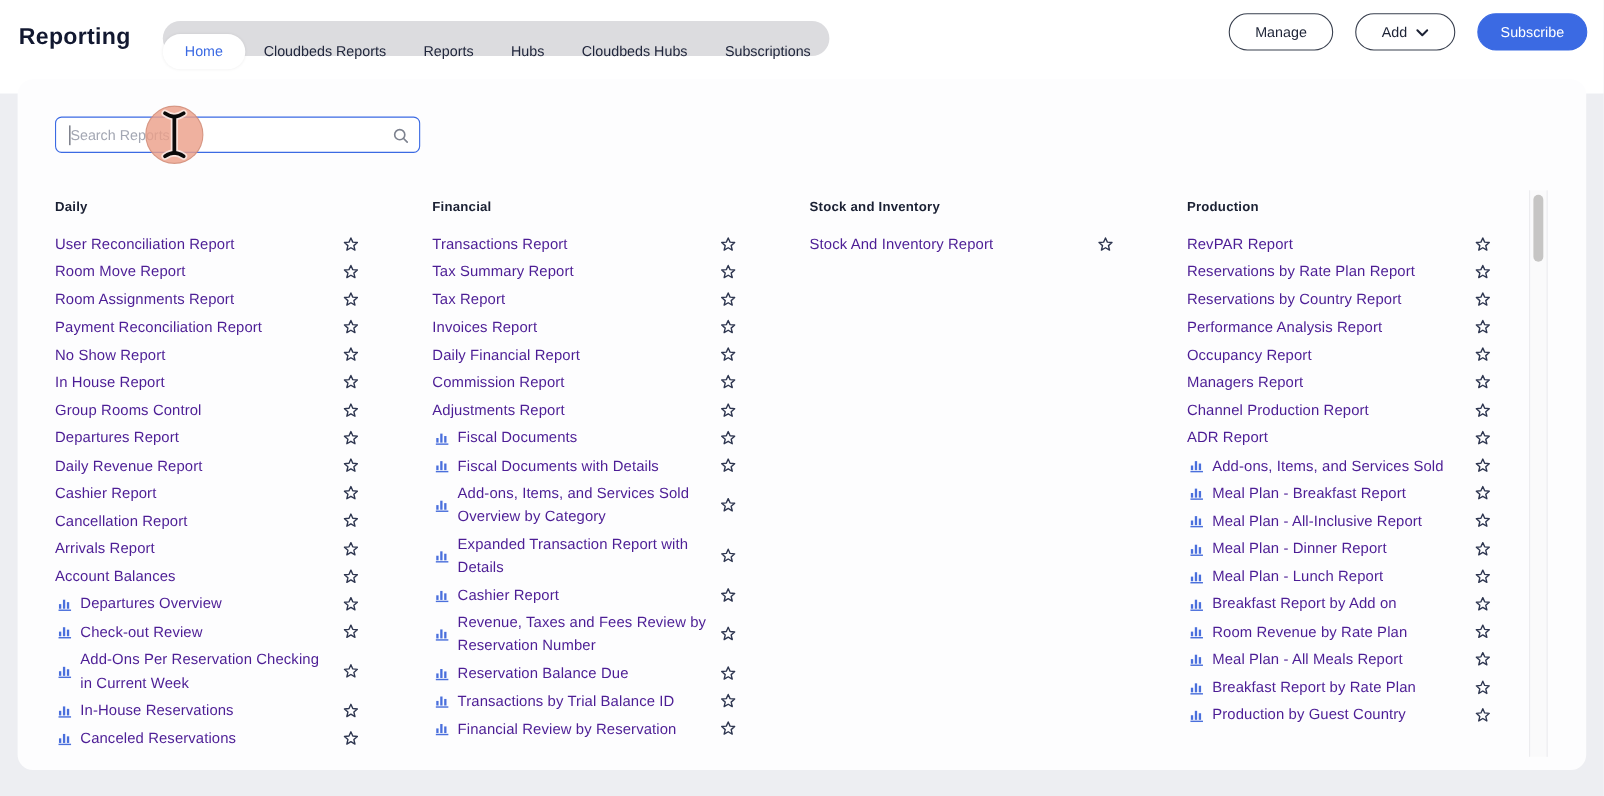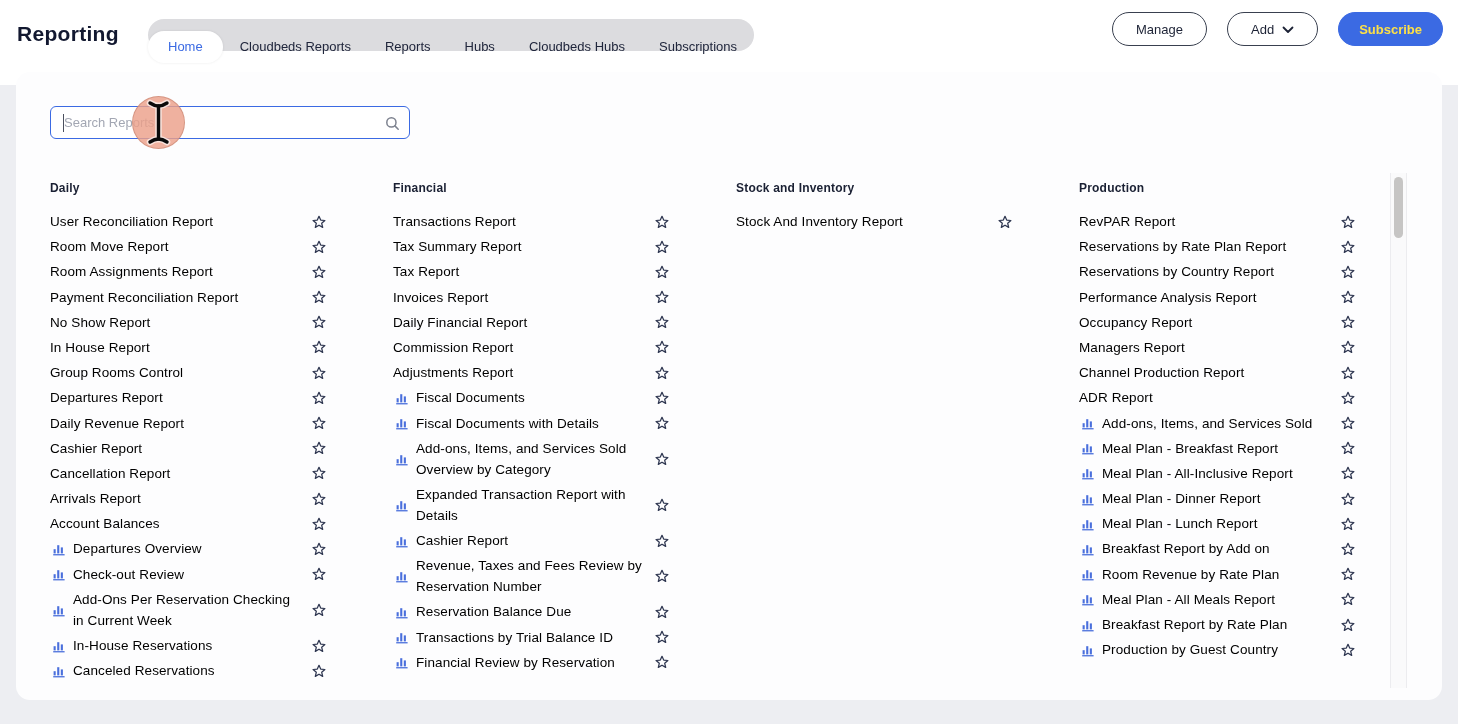--- a/index.html
+++ b/index.html
@@ -30,29 +30,29 @@
     border-radius: 16px; cursor: pointer; white-space: nowrap; margin-top: 24px;
   }
   .tab.active { background: #ffffff; color: #3b6ae3; padding: 0 20px; box-shadow: 0 0 3px rgba(0,0,0,.08); }
   .actions { position: absolute; right: 15px; top: 12px; display: flex; gap: 20px; }
   .btn {
     height: 34px; border-radius: 17px; border: 1px solid #39404f;
     background: #ffffff; font-size: 13px; font-weight: 500; color: #1c2235;
     padding: 0 23px; display: flex; align-items: center; gap: 8px;
     font-family: inherit; cursor: pointer;
   }
-  .btn.primary { background: #3b6ae3; border-color: #3b6ae3; color: #fde047; padding: 0 20px; font-weight: bold; }
+  .btn.primary { background: #3b6ae3; border-color: #3b6ae3; color: #ffffff; padding: 0 20px; }
   .chev { display: flex; margin-top: 1px; }
   
   .card {
     position: absolute; left: 16px; top: 72px; width: 1426px; height: 628px;
     background: #fdfdfe; border-radius: 14px;
   }
   .search {
-    position: absolute; left: 34px; top: 34px; width: 360px; height: 33px;
+    position: absolute; left: 34px; top: 34px; width: 332px; height: 33px;
     border: 1.5px solid #3b6ae3; border-radius: 6px; background: #ffffff;
   }
   .search input {
     position: absolute; inset: 0; width: 100%; height: 100%;
     border: 0; outline: 0; background: transparent;
     padding: 0 34px 0 13px; font-size: 13px; color: #20263c; font-family: inherit;
   }
   .search input::placeholder { color: #a3a7b3; }
   .search .caret { position: absolute; left: 12px; top: 7px; width: 1px; height: 18px; background: #4a4f5e; }
   .search .mag { position: absolute; right: 9px; top: 9px; display: flex; }
@@ -62,21 +62,21 @@
     overflow: hidden; padding: 4px 0 0 34px;
   }
   .columns { display: grid; grid-template-columns: repeat(4, 276px); column-gap: 67px; align-items: start; }
   .col-title {
     font-size: 12px; font-weight: 700; color: #1a2033;
     letter-spacing: .2px; line-height: 22px; margin-bottom: 12px;
   }
   .row { display: flex; align-items: center; margin-bottom: 4.2px; min-height: 21px; }
   .row .cicon { flex: none; width: 14px; display: flex; margin: 0 7px 0 2px; }
   .link {
-    font-size: 13.5px; color: #000000; line-height: 21px; letter-spacing: .1px;
+    font-size: 13.5px; color: #4c1d95; line-height: 21px; letter-spacing: .1px;
     cursor: pointer; padding-right: 6px;
   }
   .star { margin-left: auto; flex: none; display: flex; cursor: pointer; padding-left: 6px; }
   
   .sb-track {
     position: absolute; right: 35px; top: 101px; width: 17px; height: 515px;
     background: #fafafb; border-left: 1px solid #ececef; border-right: 1px solid #ececef;
   }
   .sb-thumb {
     position: absolute; left: 3px; top: 4px; width: 9px; height: 61px;

